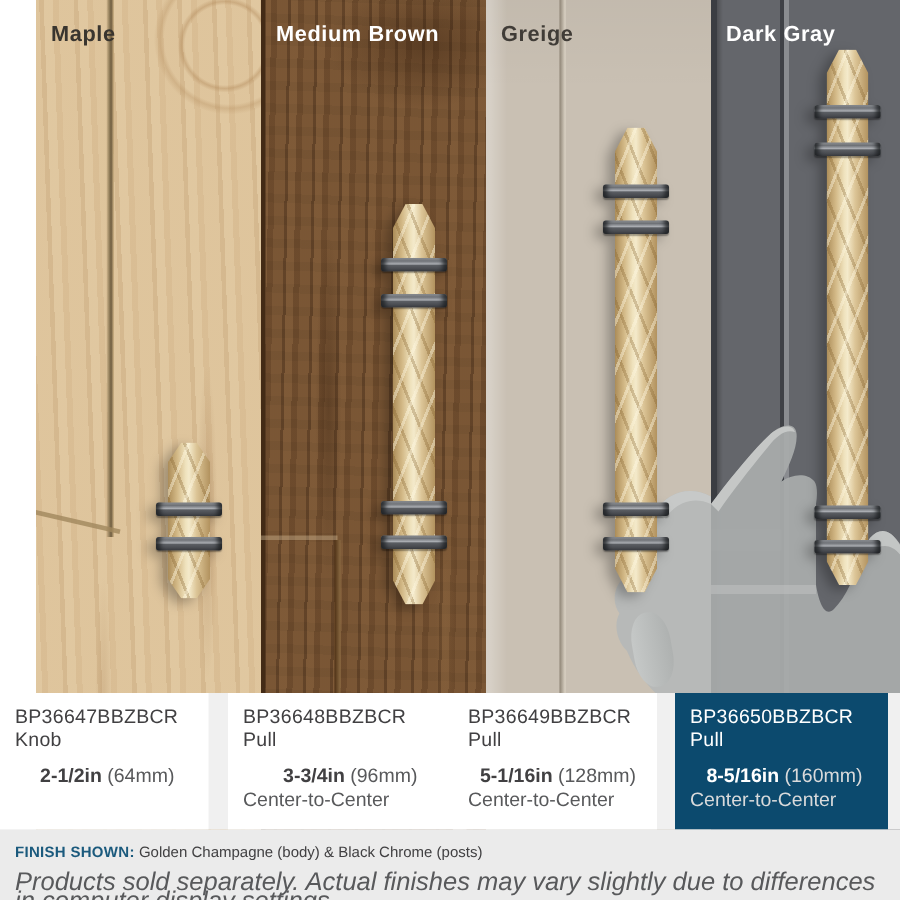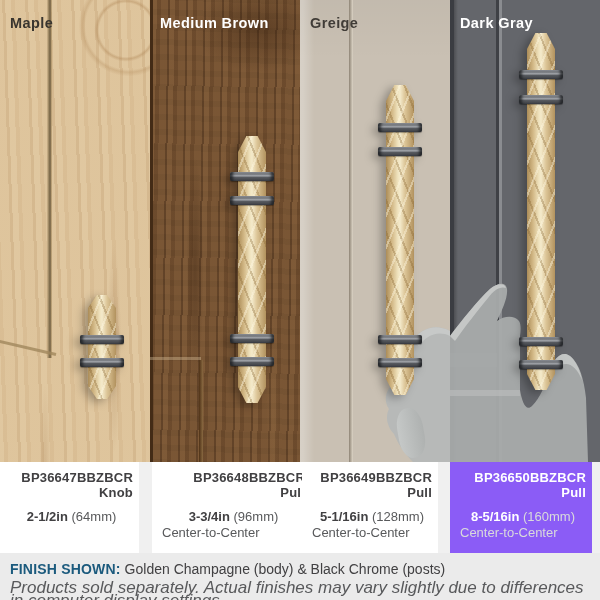--- a/index.html
+++ b/index.html
@@ -1,20 +1,20 @@
 <!DOCTYPE html>
 <html><head>
 <meta charset="utf-8">
 <style>
   html,body{margin:0;padding:0;background:#fff;}
   .stage{
     position:relative;width:600px;height:600px;overflow:hidden;
     font-family:"Liberation Sans",sans-serif;background:#fff;
   }
-  .panel{position:absolute;top:0;width:150px;height:600px;overflow:hidden;}
+  .panel{position:absolute;top:0;width:150px;height:600px;overflow:hidden;margin-left:24px;}
   .panel-1{left:0;
     background-color:#ddc39b;
     background-image:
       radial-gradient(circle 46px at 84% 30px, rgba(183,142,94,0) 58%, rgba(172,130,82,.38) 63%, rgba(172,130,82,0) 69%),
       radial-gradient(circle 70px at 86% 26px, rgba(183,142,94,0) 62%, rgba(176,136,88,.30) 66%, rgba(176,136,88,0) 72%),
       radial-gradient(ellipse 10px 150px at 76% 58%, rgba(150,108,66,.30), transparent 70%),
       radial-gradient(ellipse 8px 120px at 30% 78%, rgba(160,118,74,.22), transparent 70%),
       repeating-linear-gradient(88deg,
         rgba(176,136,88,.18) 0 3px, rgba(233,212,174,.26) 3px 9px,
         rgba(198,160,112,.16) 9px 13px, rgba(228,203,162,.22) 13px 23px);
@@ -82,33 +82,33 @@
     background:linear-gradient(90deg,#c6c9c8,#aeb1b0);border-radius:46%/40%;
     transform:rotate(-10deg);opacity:.96;}
 
   
   .labels-bg{position:absolute;left:0;top:462px;width:600px;height:91px;background:#f0f0f0;}
   .lb{position:absolute;top:462px;height:91px;background:#ffffff;box-sizing:border-box;
     padding:8px 6px 0 10px;}
   .lb1{left:0;width:139px;}
   .lb2{left:152px;width:159px;}
   .lb3{left:302px;width:136px;}
-  .lb4{left:450px;width:142px;background:#8b5cf6;}
-  .sku,.ptype{font-size:13px;font-weight:bold;color:#414042;line-height:15px;letter-spacing:.2px;text-align:right;}
+  .lb4{left:450px;width:142px;background:#0c4a6e;}
+  .sku,.ptype{font-size:13px;font-weight:normal;color:#414042;line-height:15px;letter-spacing:.2px;}
   .psize{margin-top:9px;font-size:13px;color:#58595b;line-height:16px;text-align:center;}
   .psize b{color:#414042;}
   .pspec{font-size:13px;color:#58595b;line-height:16px;}
   .lb4 .sku,.lb4 .ptype{color:#ffffff;}
   .lb4 .psize,.lb4 .pspec{color:#d9dadb;}
   .lb4 .psize b{color:#ffffff;}
 
   
   .footer{position:absolute;left:0;top:553px;width:600px;height:47px;background:#ebebeb;
     box-sizing:border-box;padding:8px 10px 0 10px;}
-  .f1{font-size:14px;color:#414042;line-height:16px;}
+  .f1{font-size:10px;color:#414042;line-height:16px;}
   .f1 .fl{font-weight:bold;color:#1b5a7d;letter-spacing:.2px;}
   .f2{margin-top:4px;font-style:italic;font-size:17px;color:#58595b;line-height:13px;}
 </style>
 </head>
 <body>
 
 <div class="stage">
 
   <div class="panel panel-1">
     <div class="groove g1"></div>

